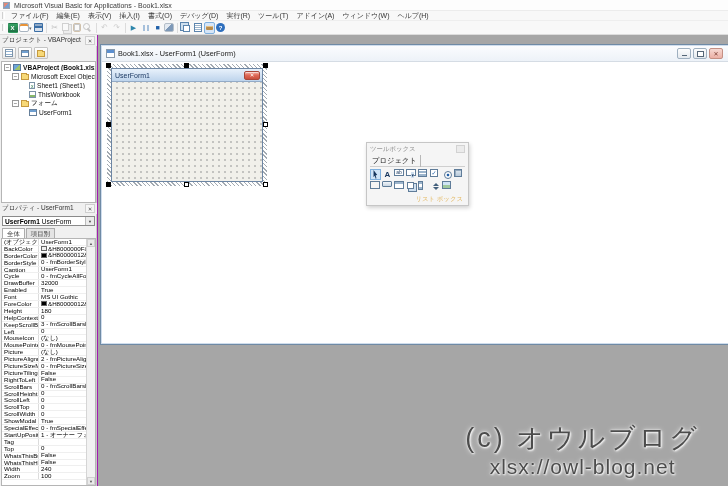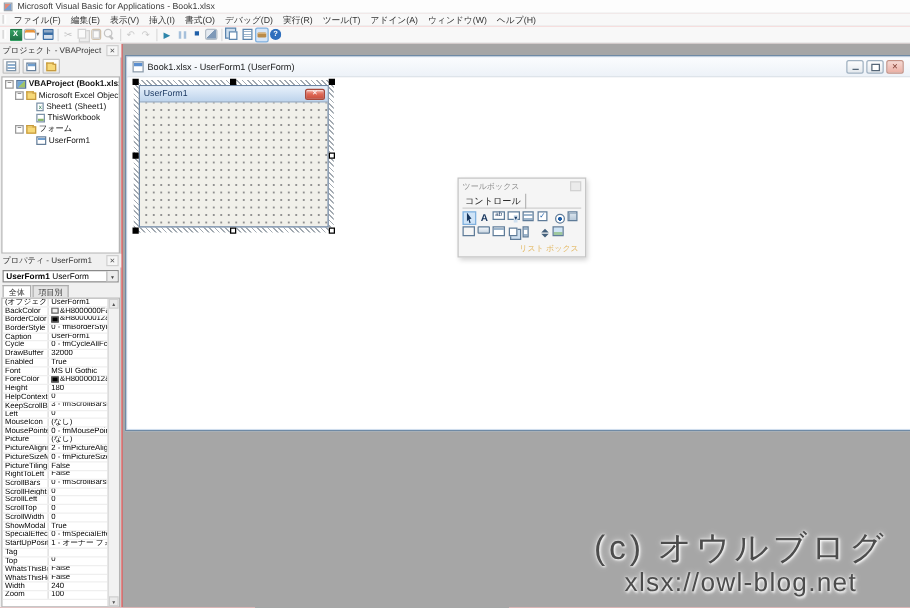--- a/index.html
+++ b/index.html
@@ -1,17 +1,17 @@
 <!DOCTYPE html>
 <html><head>
 <meta charset="utf-8">
 <style>
   html,body{margin:0;padding:0;background:#d8d8d8}
   *{box-sizing:border-box}
-  #app{position:relative;width:728px;height:486px;background:#ef4444;overflow:hidden;
+  #app{position:relative;width:728px;height:486px;background:#a21caf;overflow:hidden;
        font-family:"Liberation Sans","DejaVu Sans",sans-serif;-webkit-font-smoothing:antialiased;cursor:default}
 
   
   .titlebar{position:absolute;left:0;top:0;width:728px;height:11px;background:#fdfdfd;display:flex;align-items:center;padding:0 3px;border-bottom:1px solid #ececec}
   .appicon{width:7px;height:7px;margin-right:4px;background:linear-gradient(135deg,#e0897a 50%,#7a9fd0 50%);border:1px solid #9aa4ae}
   .wtitle{font-size:7px;color:#3a3a3a;white-space:nowrap}
   .menubar{position:absolute;left:0;top:11px;width:728px;height:10px;background:#f8f8f8;display:flex;align-items:center;border-bottom:1px solid #eeeeee;padding-left:2px}
   .grip{width:3px;height:7px;border-left:1px solid #d0d0d0;border-right:1px solid #fff;margin-right:2px}
   .mi{font-size:7px;color:#333;padding:0 4px;white-space:nowrap}
   .toolbar{position:absolute;left:0;top:21px;width:728px;height:14px;background:#f8f8f8;display:flex;align-items:center;border-bottom:1px solid #dcdcdc;padding-left:2px}
@@ -129,21 +129,21 @@
   .tb-tabstrip{width:10px;height:8px;border:1px solid #5f7c99;background:#fff;box-shadow:inset 0 2px 0 #9db5cc}
   .tb-multipage::before{content:"";width:5px;height:5px;background:#fff;border:1px solid #5f7c99;box-shadow:2px 2px 0 #cfe0f0,2px 2px 0 1px #5f7c99;margin:-2px 0 0 -2px}
   .tb-scrollbar{width:5px;height:9px;border:1px solid #5f7c99;background:linear-gradient(#9db5cc 0 2px,#fff 2px calc(100% - 2px),#9db5cc calc(100% - 2px))}
   .tb-spinbutton{flex-direction:column}
   .tb-spinbutton::before{content:"";border-left:3px solid transparent;border-right:3px solid transparent;border-bottom:3px solid #44607c;margin-bottom:1px}
   .tb-spinbutton::after{content:"";border-left:3px solid transparent;border-right:3px solid transparent;border-top:3px solid #44607c}
   .tb-image{width:9px;height:8px;border:1px solid #5f7c99;background:linear-gradient(180deg,#cfe4f5 55%,#9ec89e 55%)}
   .tb-ghost{position:absolute;right:5px;bottom:1px;font-size:6.4px;color:#e0ae4a;opacity:.85;white-space:nowrap}
 
   
-  .watermark{position:absolute;right:18px;bottom:6px;text-align:center;color:#4c4c4c;line-height:1.18;
+  .watermark{position:absolute;right:28px;bottom:6px;text-align:center;color:#4c4c4c;line-height:1.18;
              text-shadow:0 0 2px rgba(255,255,255,.95),0 0 5px rgba(255,255,255,.8),1px 1px 2px rgba(255,255,255,.9)}
   .wm1{font-size:27px;letter-spacing:3px}
   .wm2{font-size:21px;letter-spacing:1px}
 </style>
 </head>
 <body>
 
 <div id="app">
 
   <div class="titlebar">
@@ -512,21 +512,21 @@
         </div>
       </div>
     </div>
 
     <div class="toolbox">
       <div class="tb-head">
         <span>ツールボックス</span>
         <span class="tb-close"></span>
       </div>
       <div class="tb-tabrow">
-        <span class="tb-tabname">コントロール</span>
+        <span class="tb-tabname">プロジェクト</span>
       </div>
       <div class="tb-grid" id="tbgrid">
           <span class="tbc tb-select selected"></span>
           <span class="tbc tb-label"></span>
           <span class="tbc tb-textbox"></span>
           <span class="tbc tb-combobox"></span>
           <span class="tbc tb-listbox"></span>
           <span class="tbc tb-checkbox"></span>
           <span class="tbc tb-optionbutton"></span>
           <span class="tbc tb-togglebutton"></span>

